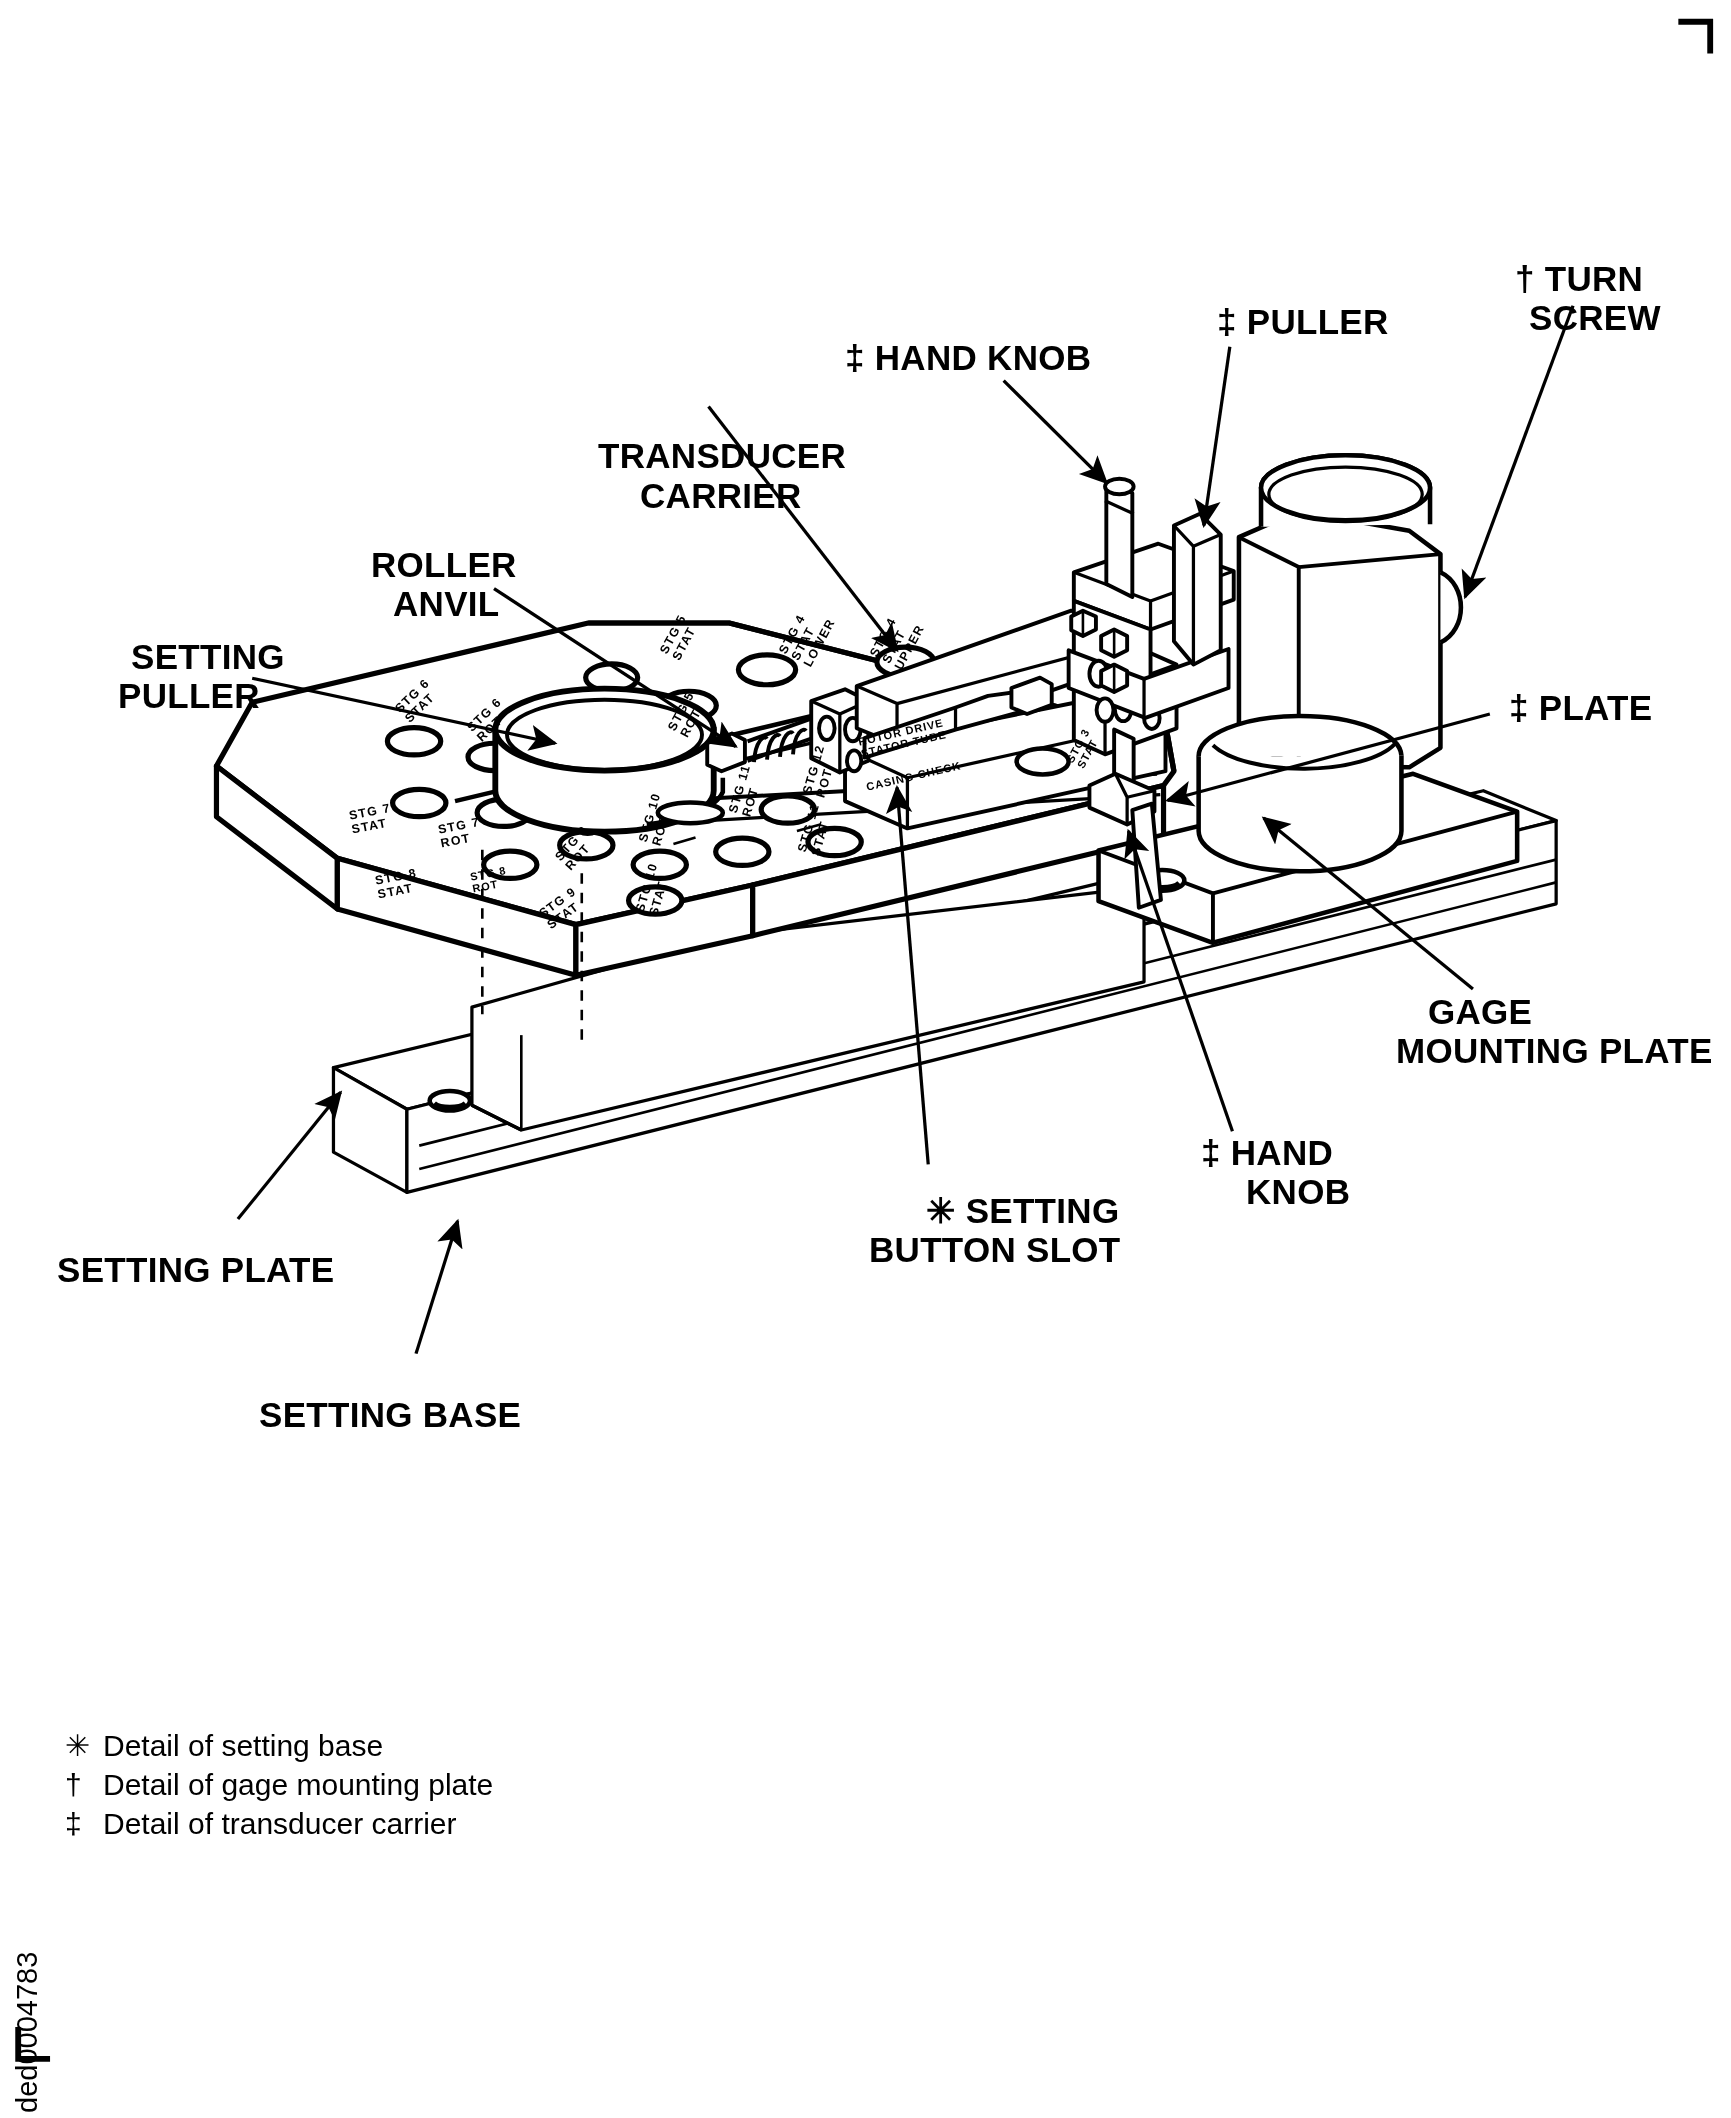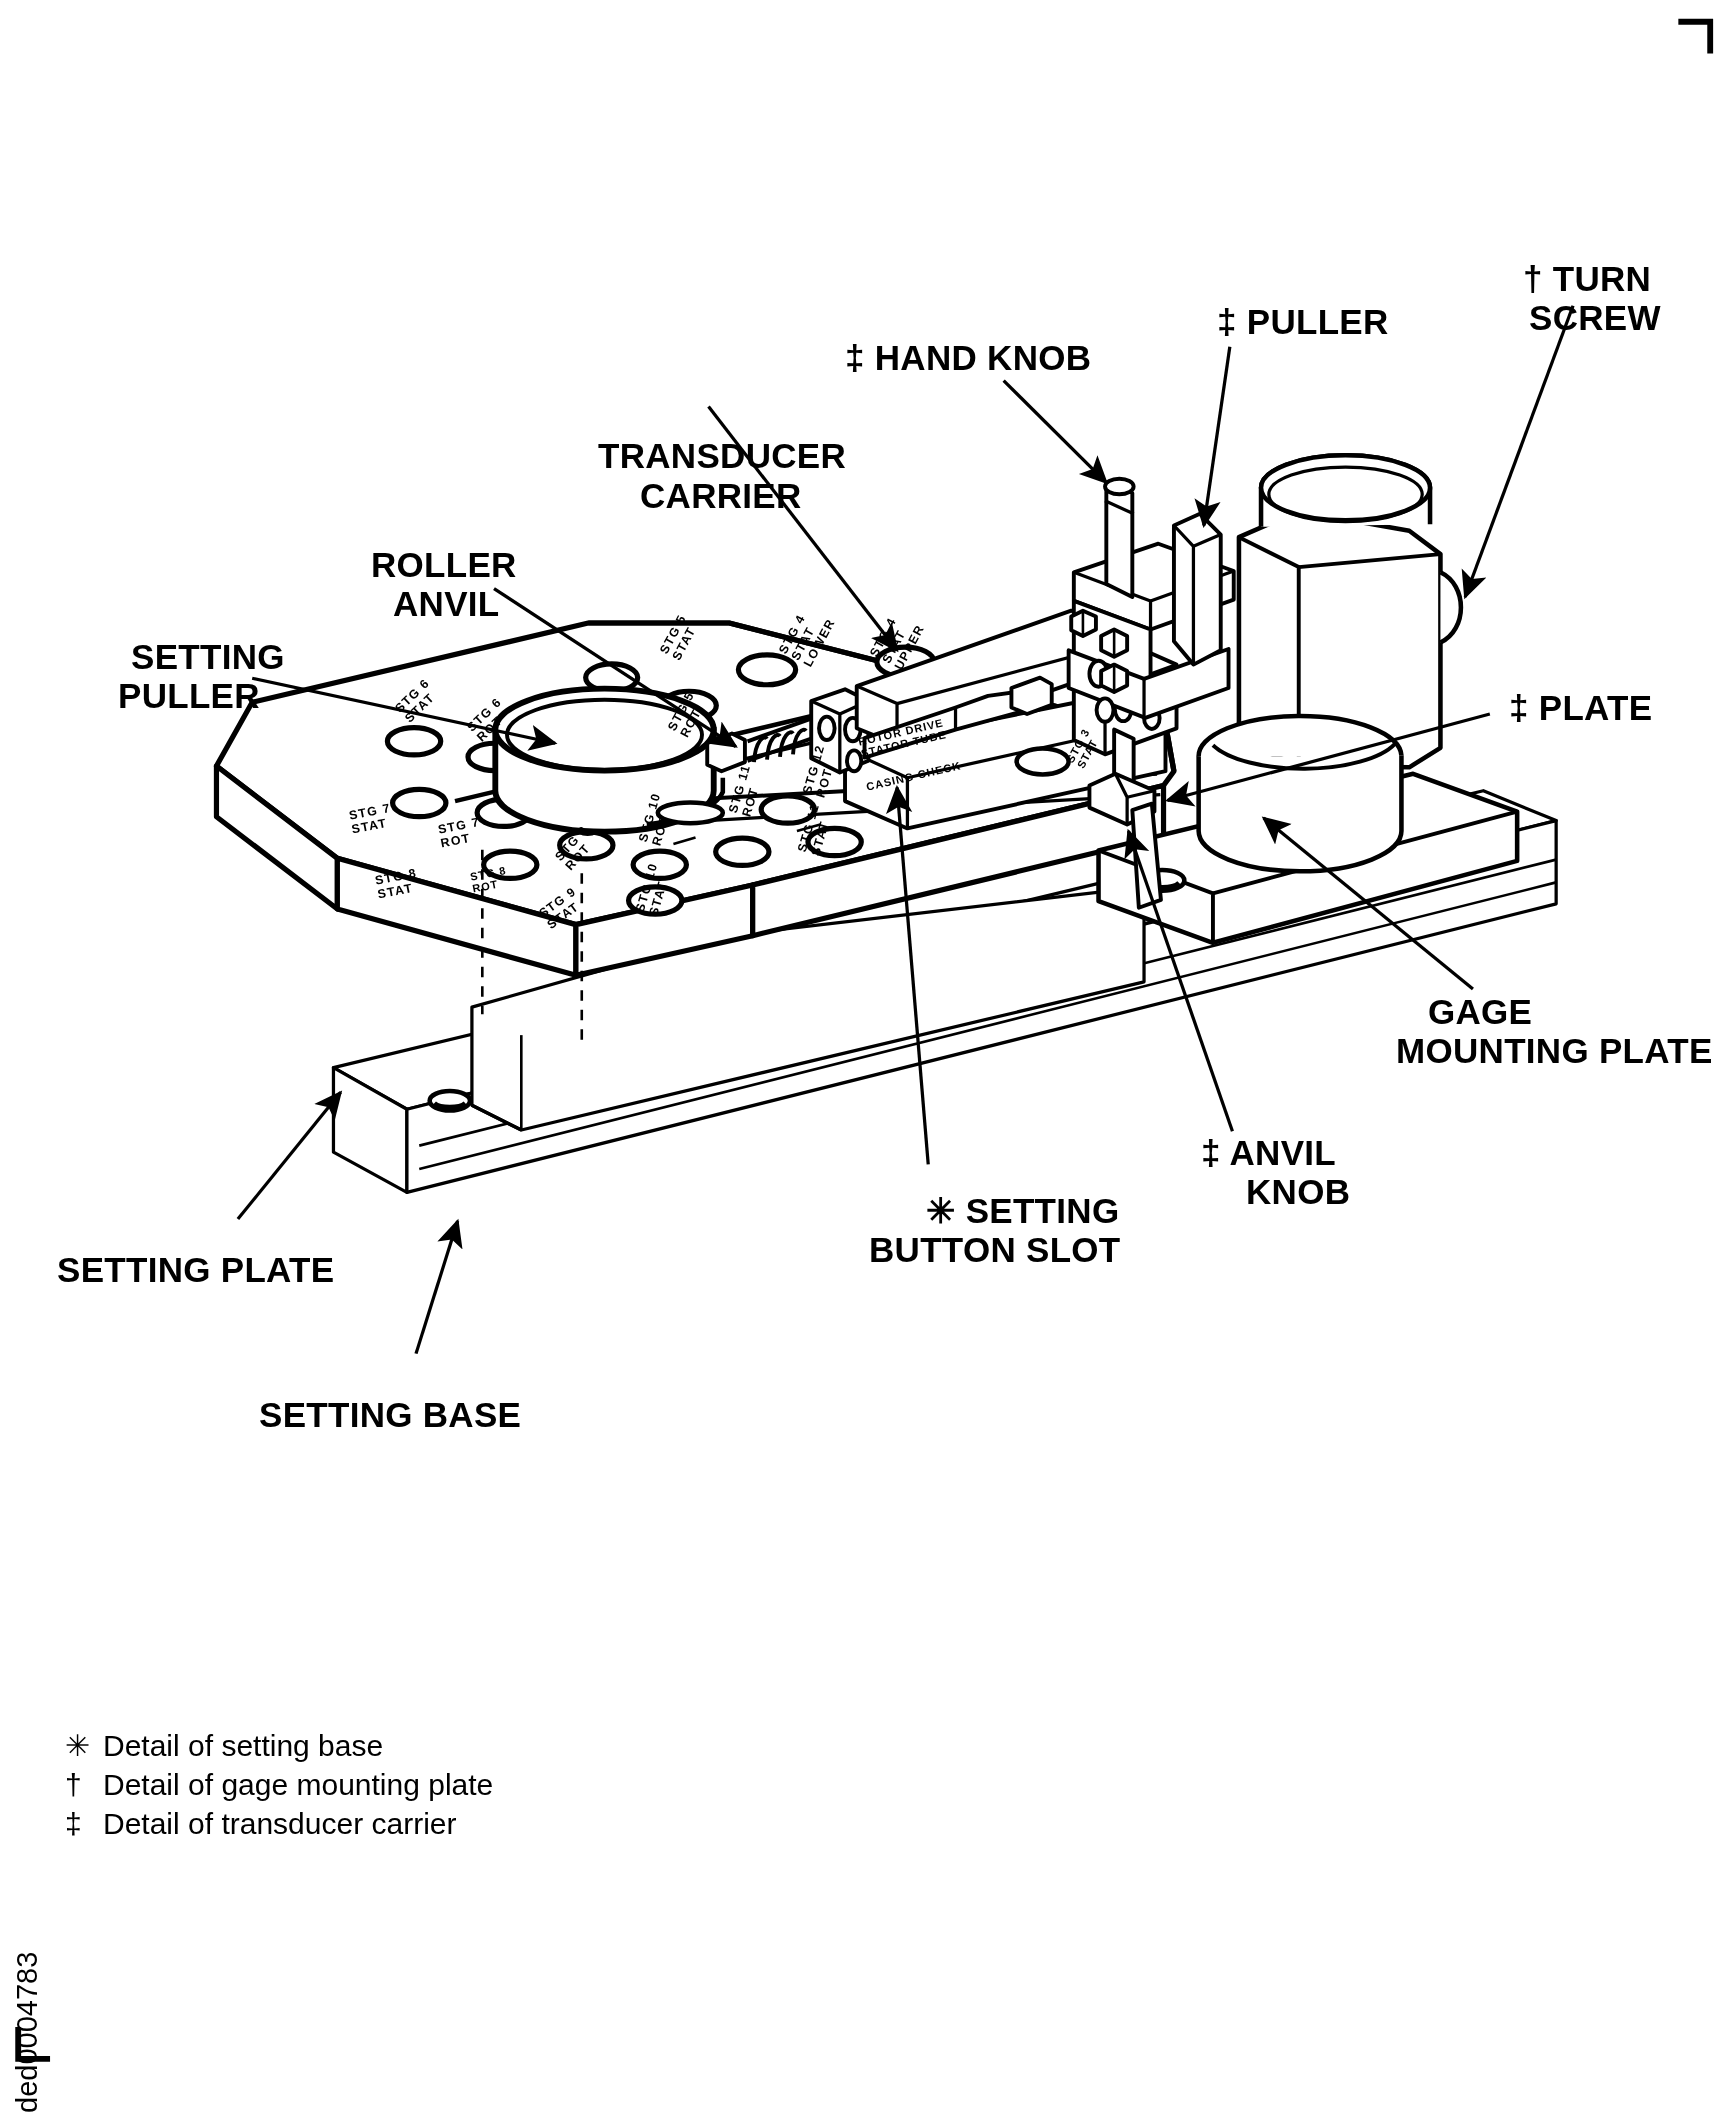--- a/index.html
+++ b/index.html
@@ -408,38 +408,38 @@
 STAT</div>
 
   <div class="stamp sm" style="left:857px; top:736px; transform: rotate(-13deg);">ROTOR DRIVE
 STATOR TUBE</div>
   <div class="stamp sm" style="left:865px; top:781px; transform: rotate(-13deg);">CASING CHECK</div>
 
   <div class="callout lft" style="left:845px; top:339px;">‡ HAND KNOB</div>
 
   <div class="callout lft" style="left:1217px; top:303px;text-align:center;">‡ PULLER</div>
 
-  <div class="callout lft" style="left:1515px; top:260px;margin-left:8px;">† TURN</div>
+  <div class="callout lft" style="left:1515px; top:260px;">† TURN</div>
   <div class="callout lft" style="left:1529px; top:299px;">SCREW</div>
 
   <div class="callout lft" style="left:598px; top:437px;">TRANSDUCER</div>
   <div class="callout lft" style="left:640px; top:477px;">CARRIER</div>
 
   <div class="callout lft" style="left:371px; top:546px;">ROLLER</div>
   <div class="callout lft" style="left:393px; top:585px;">ANVIL</div>
 
   <div class="callout lft" style="left:118px; top:638px;margin-left:13px;">SETTING</div>
   <div class="callout lft" style="left:118px; top:677px;">PULLER</div>
 
   <div class="callout lft" style="left:1509px; top:689px;">‡ PLATE</div>
 
   <div class="callout lft" style="left:1428px; top:993px;">GAGE</div>
   <div class="callout lft" style="left:1363px; top:1032px;margin-left:33px;">MOUNTING PLATE</div>
 
-  <div class="callout lft" style="left:1201px; top:1134px;">‡ ANVIL</div>
+  <div class="callout lft" style="left:1201px; top:1134px;">‡ HAND</div>
   <div class="callout lft" style="left:1246px; top:1173px;">KNOB</div>
 
   <div class="callout lft" style="left:926px; top:1192px;">✳ SETTING</div>
   <div class="callout lft" style="left:869px; top:1231px;">BUTTON SLOT</div>
 
   <div class="callout lft" style="left:57px; top:1251px;">SETTING PLATE</div>
 
   <div class="callout lft" style="left:259px; top:1396px;">SETTING BASE</div>
 
   <div id="legend">

